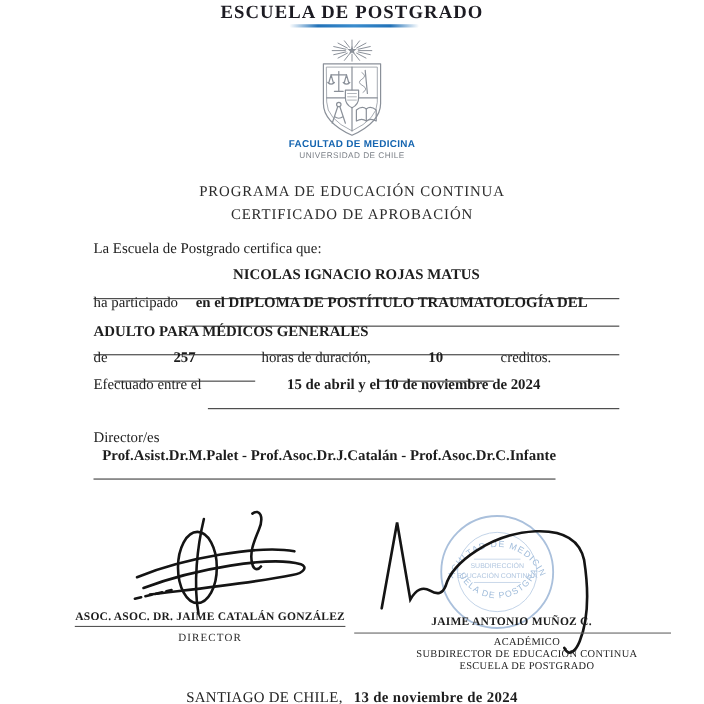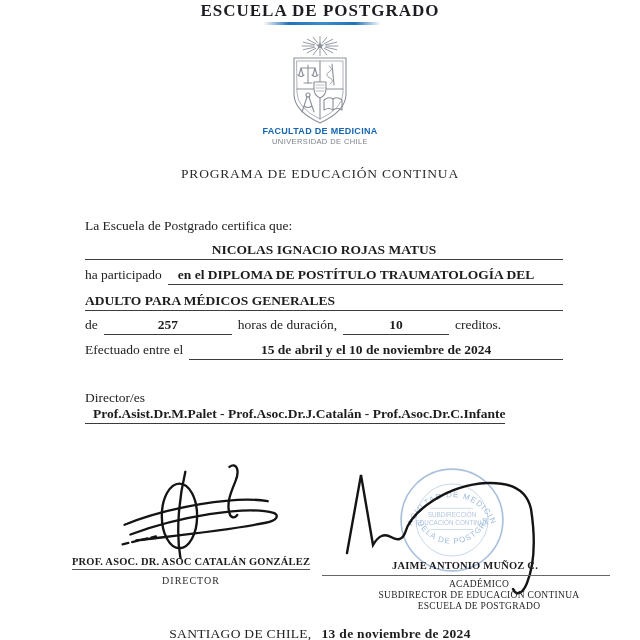--- a/index.html
+++ b/index.html
@@ -37,21 +37,21 @@
   .subtitle.program { top:166px; }
   .subtitle.certificate { top:187px; }
   
   .body-line {
     position:absolute; left:85px; width:478px; height:20px;
     font-size:13.5px; color:#222; display:flex; align-items:baseline;
     white-space:nowrap;
   }
   .lbl { margin-right:6px; }
   .after-lbl { margin-left:6px; }
-  .u { border-bottom:1.4px solid #3c3c3c; padding-bottom:1px; }
+  .u { border-bottom:1.4px solid #3c3c3c; padding-bottom:13px; }
   .fill { flex:1 1 auto; min-width:0; }
   .b { font-weight:bold; color:#1d1d1d; }
   .center { text-align:center; }
   .leftpad { text-align:left; padding-left:10px; }
   .fixed-120 { width:128px; display:inline-block; text-align:center; }
   .fixed-100 { width:106px; display:inline-block; text-align:center; }
   
   .sig-svg { position:absolute; }
   .stamp { position:absolute; top:467px; left:399px; width:106px; height:106px; opacity:.85; }
   .sig-name-left {
@@ -142,20 +142,21 @@
 
         <path d="M64,68 Q69,64 73,67 Q77,64 82,68 L82,78 Q77,75 73,78 Q69,75 64,78 Z"></path>
         <line x1="73" y1="67" x2="73" y2="78"></line>
       </g>
     </svg>
     <div class="faculty">FACULTAD DE MEDICINA</div>
     <div class="university">UNIVERSIDAD DE CHILE</div>
   </div>
 
   <div class="subtitle program">PROGRAMA DE EDUCACIÓN CONTINUA</div>
+  <div class="subtitle certificate">CERTIFICADO DE APROBACIÓN</div>
 
   <div class="body-line" style="top:218px;">
     <span>La Escuela de Postgrado certifica que:</span>
   </div>
 
   <div class="body-line" style="top:242px;">
     <span class="u fill center b">NICOLAS IGNACIO ROJAS MATUS</span>
   </div>
 
   <div class="body-line" style="top:267px;">
@@ -216,21 +217,21 @@
     </g>
   </svg>
 
   <svg class="sig-svg" style="left:335px; top:455px; width:240px; height:150px;" viewBox="0 0 240 150">
     <g stroke="#141414" stroke-width="2.4" fill="none" stroke-linecap="round">
       <path d="M12,98 L26,20 L38,90 Q46,76 56,82 Q66,88 70,78 C76,56 112,30 152,28 C178,27 192,36 196,54 C200,80 200,108 192,128 C188,138 182,142 178,134"></path>
     </g>
   </svg>
 
   <div class="sig-name-left">
-    <span class="u-name">PROF. ASOC. DR. ASOC CATALÁN GONZÁLEZ</span>
+    <span class="u-name">ASOC. ASOC. DR. JAIME CATALÁN GONZÁLEZ</span>
   </div>
   <div class="sig-title-left">DIRECTOR</div>
 
   <div class="sig-name-right">JAIME ANTONIO MUÑOZ C.</div>
   <div class="right-rule"></div>
   <div class="sig-title-right rt1">ACADÉMICO</div>
   <div class="sig-title-right rt2">SUBDIRECTOR DE EDUCACIÓN CONTINUA</div>
   <div class="sig-title-right rt3">ESCUELA DE POSTGRADO</div>
 
   <div class="footer">

